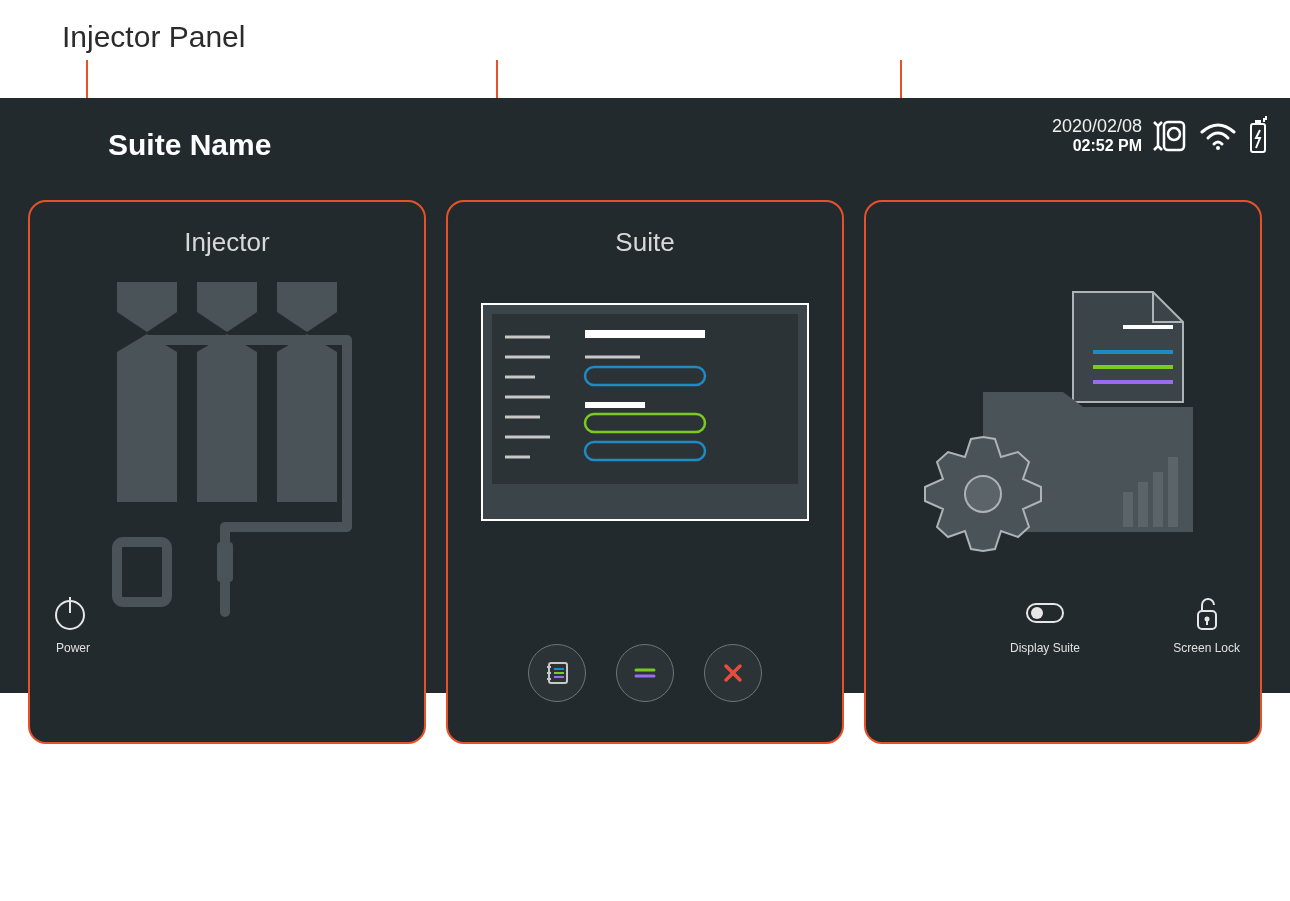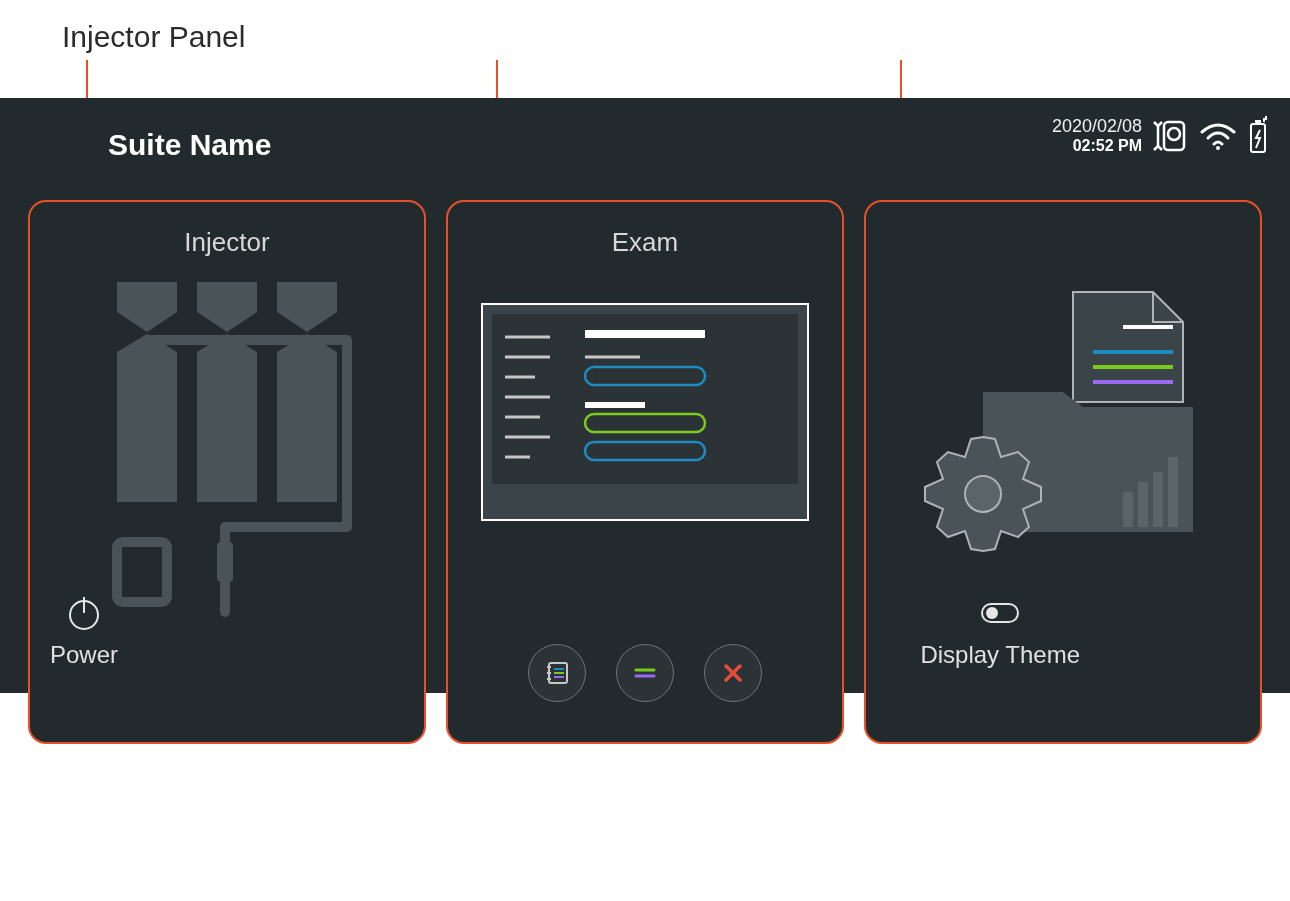--- a/index.html
+++ b/index.html
@@ -123,21 +123,21 @@
   .bottombar {
     position: absolute;
     left: 0; right: 0;
     bottom: 20px;
     height: 80px;
   }
   .bottom-item {
     position: absolute;
     text-align: right;
     color: #e0e0e0;
-    font-size: 24px;
+    font-size: 12px;
   }
   .bottom-item .icon-slot {
     height: 40px;
     display: flex;
     align-items: center;
     justify-content: center;
     margin-bottom: 8px;
   }
 </style>
 </head>
@@ -208,21 +208,21 @@
             <rect x="40" y="260" width="50" height="60" rx="6" fill="none" stroke="#4A5358" stroke-width="10"></rect>
 
             <rect x="140" y="260" width="16" height="40" rx="4"></rect>
             <path d="M148 300 v30" stroke="#4A5358" stroke-width="10" stroke-linecap="round"></path>
           </g>
         </svg>
       </div>
     </div>
 
     <div class="panel">
-      <div class="panel-title">Exam</div>
+      <div class="panel-title">Suite</div>
       <div class="panel-graphic" style="top:100px">
         <svg width="330" height="220" viewBox="0 0 330 220">
           <rect x="2" y="2" width="326" height="216" fill="#3B4449" stroke="#ffffff" stroke-width="2"></rect>
           <rect x="12" y="12" width="306" height="170" fill="#2B3337"></rect>
 
           <g stroke="#c8c8c8" stroke-width="3">
             <line x1="25" y1="35" x2="70" y2="35"></line>
             <line x1="25" y1="55" x2="70" y2="55"></line>
             <line x1="25" y1="75" x2="55" y2="75"></line>
             <line x1="25" y1="95" x2="70" y2="95"></line>
@@ -311,18 +311,29 @@
       <div>Power</div>
     </div>
 
     <div class="bottom-item" style="right:210px">
       <div class="icon-slot">
         <svg width="40" height="22" viewBox="0 0 40 22">
           <rect x="2" y="2" width="36" height="18" rx="9" fill="none" stroke="#e6e6e6" stroke-width="2"></rect>
           <circle cx="12" cy="11" r="6" fill="#e6e6e6"></circle>
         </svg>
       </div>
-      <div>Display Theme</div>
-    </div>
-
+      <div>Display Suite</div>
+    </div>
+
+    <div class="bottom-item" style="right:50px">
+      <div class="icon-slot">
+        <svg width="30" height="40" viewBox="0 0 30 40">
+          <path d="M10 18 V12 a6 6 0 0 1 12 0" fill="none" stroke="#e6e6e6" stroke-width="2"></path>
+          <rect x="6" y="18" width="18" height="18" rx="4" fill="none" stroke="#e6e6e6" stroke-width="2"></rect>
+          <circle cx="15" cy="26" r="2.5" fill="#e6e6e6"></circle>
+          <line x1="15" y1="26" x2="15" y2="32" stroke="#e6e6e6" stroke-width="2"></line>
+        </svg>
+      </div>
+      <div>Screen Lock</div>
+    </div>
   </div>
 
 </div>
 
 </body></html>

